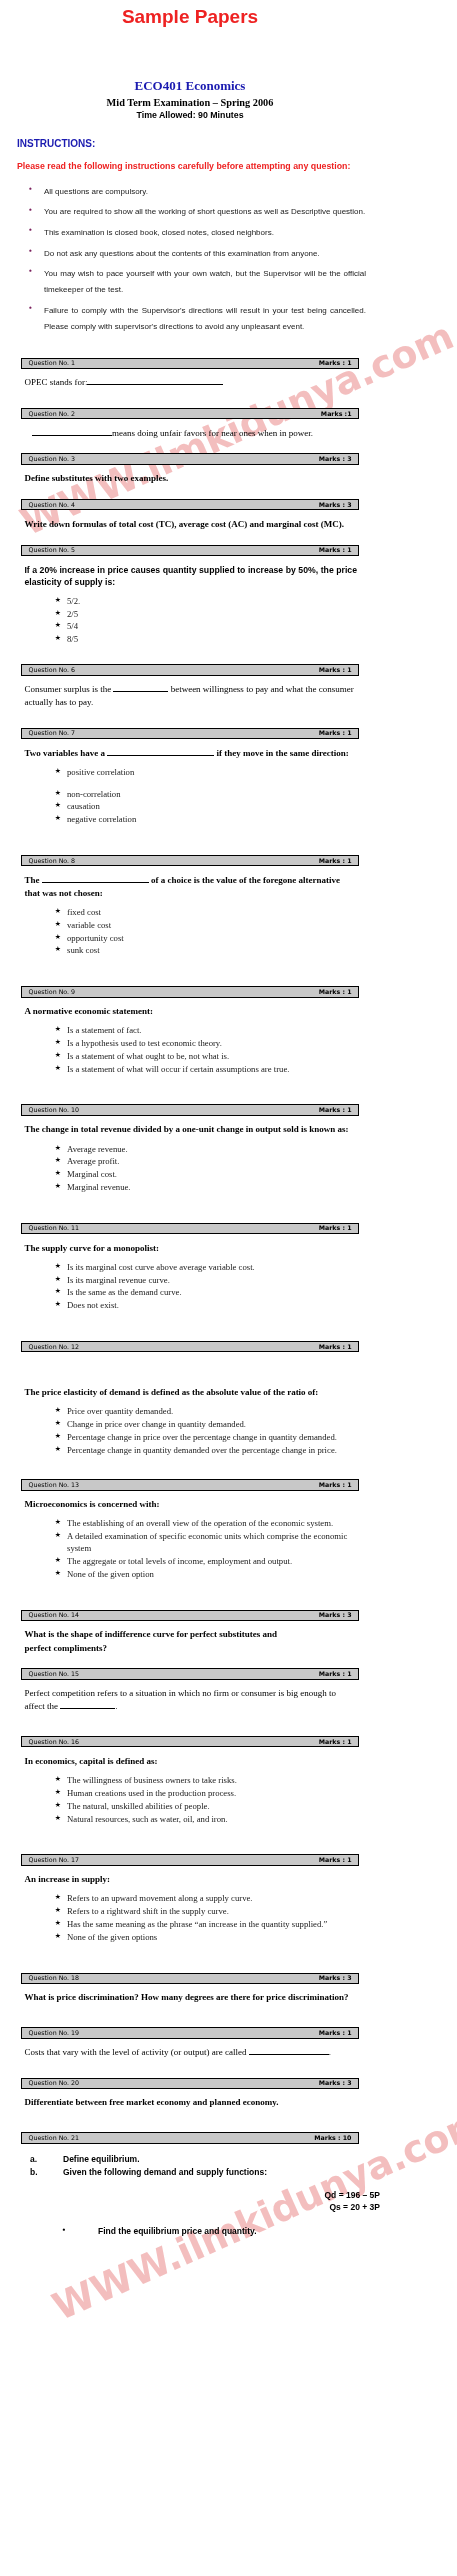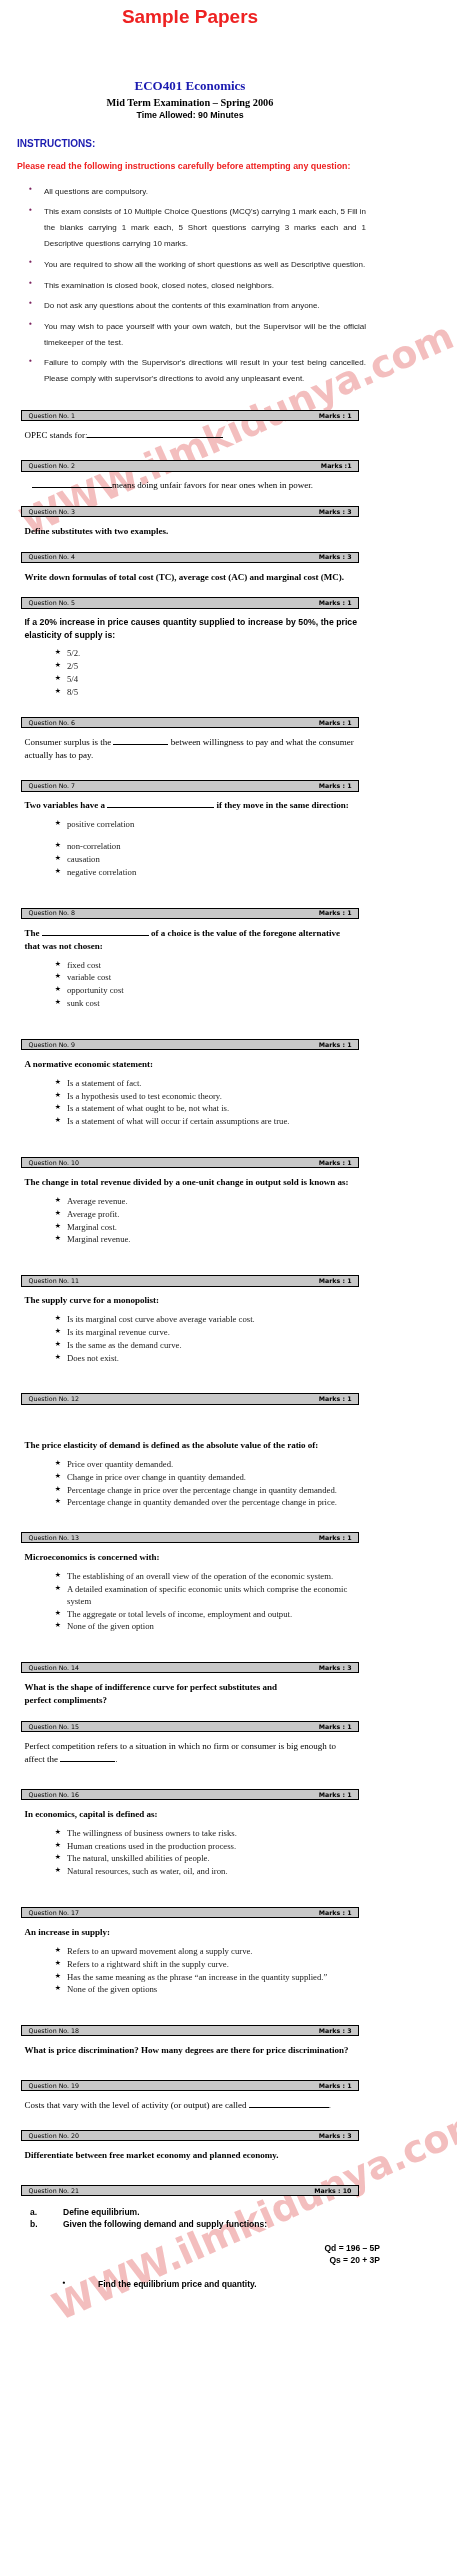--- a/index.html
+++ b/index.html
@@ -254,21 +254,20 @@
   <div class="doc-title">Sample Papers</div>
   <div class="course-title">ECO401 Economics</div>
   <div class="exam-line">Mid Term Examination – Spring 2006</div>
   <div class="time-line">Time Allowed: 90 Minutes</div>
 
   <div class="instructions-label">INSTRUCTIONS:</div>
   <div class="instructions-note">Please read the following instructions carefully before attempting any question:</div>
 
   <ul class="instr">
     <li>All questions are compulsory.</li>
-    <li>This exam consists of 10 Multiple Choice Questions (MCQ's) carrying 1 mark each, 5 Fill in the blanks carrying 1 mark each, 5 Short questions carrying 3 marks each and 1 Descriptive questions carrying 10 marks.</li>
     <li>You are required to show all the working of short questions as well as Descriptive question.</li>
     <li>This examination is closed book, closed notes, closed neighbors.</li>
     <li>Do not ask any questions about the contents of this examination from anyone.</li>
     <li>You may wish to pace yourself with your own watch, but the Supervisor will be the official timekeeper of the test.</li>
     <li>Failure to comply with the Supervisor's directions will result in your test being cancelled. Please comply with supervisor's directions to avoid any unpleasant event.</li>
   </ul>
 
   <div class="sp-14"></div>
 
   <div class="qbar">

